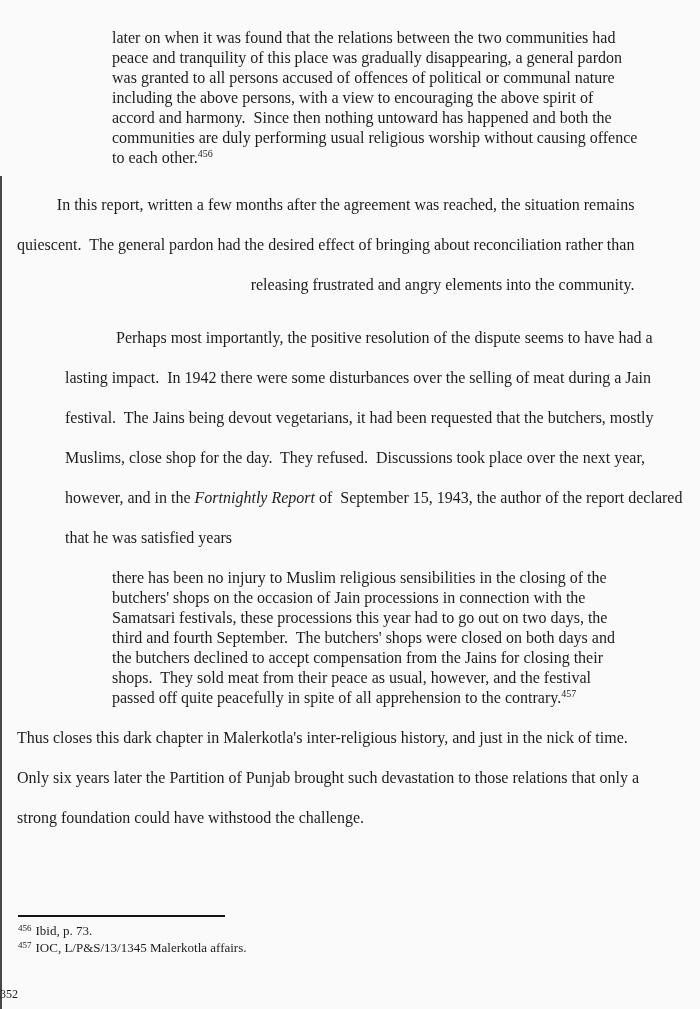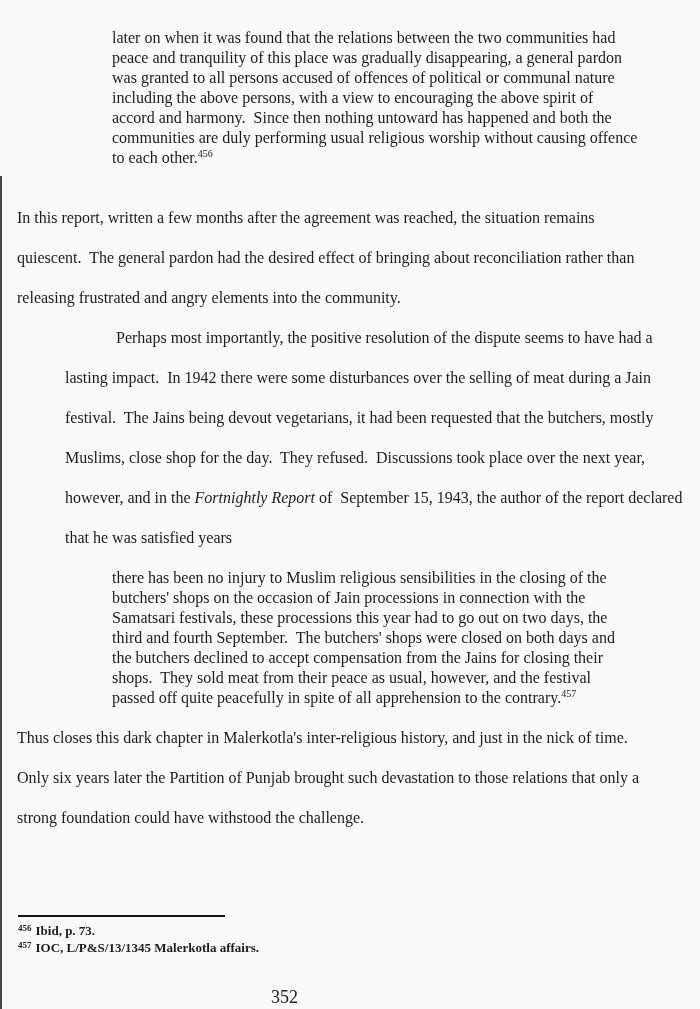--- a/index.html
+++ b/index.html
@@ -12,21 +12,21 @@
     overflow: hidden;
   }
   .abs { position: absolute; }
   .line { white-space: pre; }
   
   .quote { font-size: 16px; line-height: 20px; left: 68px; margin-left: 44px; }
   #quote1 { top: 28px; }
   #quote2 { top: 568px; }
   
   .bodypara { font-size: 16px; line-height: 40px; left: 17px; }
-  #para1 { top: 198px; }
+  #para1 { top: 185px; text-align: right; }
   #para2 { top: 318px; margin-left: 48px; }
   #para3 { top: 718px; }
   .indent { padding-left: 51px; }
   .italic { font-style: italic; }
   .fnref {
     font-size: 10px;
     position: relative;
     top: -6px;
     line-height: 0;
   }
@@ -37,33 +37,32 @@
     background: #474747;
   }
   
   #fnsep {
     left: 18px; top: 915px;
     width: 207px; height: 2px;
     background: #141414;
   }
   #footnotes {
     left: 18px; top: 923px;
-    font-size: 13px; line-height: 16px; font-weight: bold;
+    font-size: 13px; line-height: 16px;
   }
   .fnnum {
     font-size: 9px;
     position: relative;
     top: -4px;
   }
   .fntext { margin-left: 4px; white-space: pre; }
   #pagenum {
     left: 0; top: 987px;
     width: 569px;
-    text-align: center;
-    font-size: 18px;
+    font-size: 12px;
   }
 </style>
 </head>
 <body>
 
 <div class="abs" id="scan-edge"></div>
 
 <div class="abs quote" id="quote1">
   <div class="line">later on when it was found that the relations between the two communities had</div>
   <div class="line">peace and tranquility of this place was gradually disappearing, a general pardon</div>

